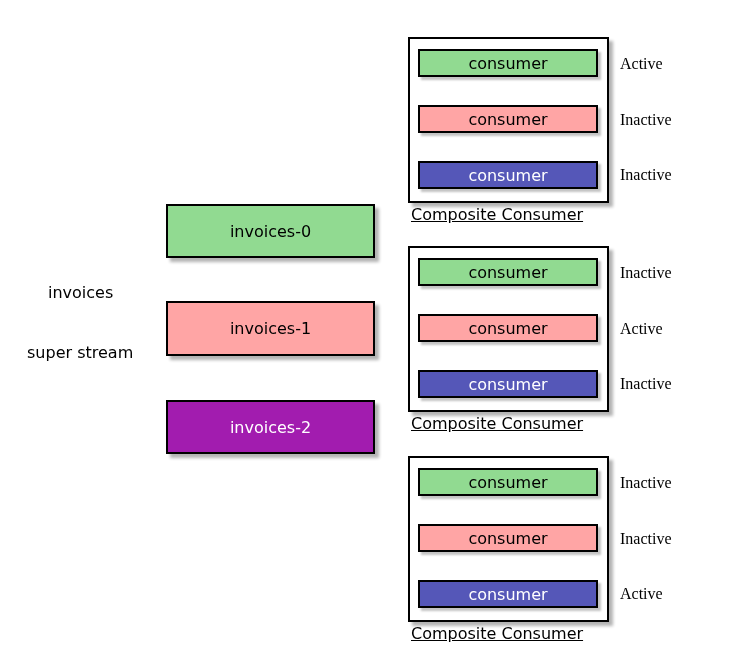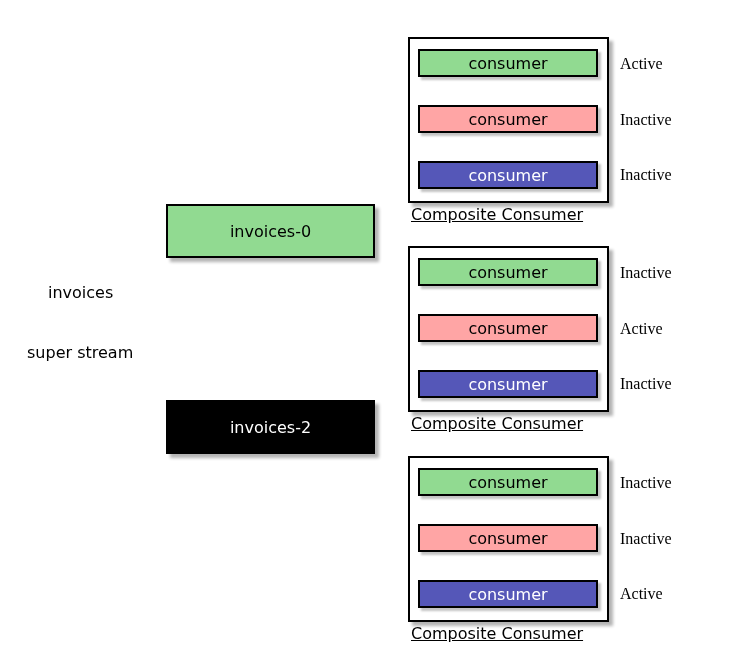--- a/index.html
+++ b/index.html
@@ -76,21 +76,24 @@
 <body>
 
 <div class="canvas">
 
   <div class="txt stream-name">invoices</div>
   <div class="txt stream-type">super stream</div>
 
   <div class="partition p0" style="background-color: rgb(145, 218, 145);">
     <span>invoices-0</span>
   </div>
-  <div class="partition p2 text-light" style="background-color: #000000;">
+  <div class="partition p1" style="background-color: rgb(255, 165, 165);">
+    <span>invoices-1</span>
+  </div>
+  <div class="partition p2 text-light" style="background-color: #a21caf;">
     <span>invoices-2</span>
   </div>
 
   <div class="group g0">
     <div class="group-box"></div>
     <div class="consumer c0" style="background-color: rgb(145, 218, 145);">
       <span>consumer</span>
     </div>
     <div class="consumer c1" style="background-color: rgb(255, 165, 165);">
       <span>consumer</span>

